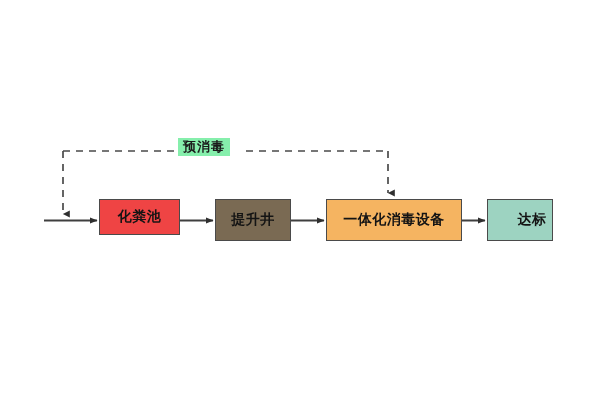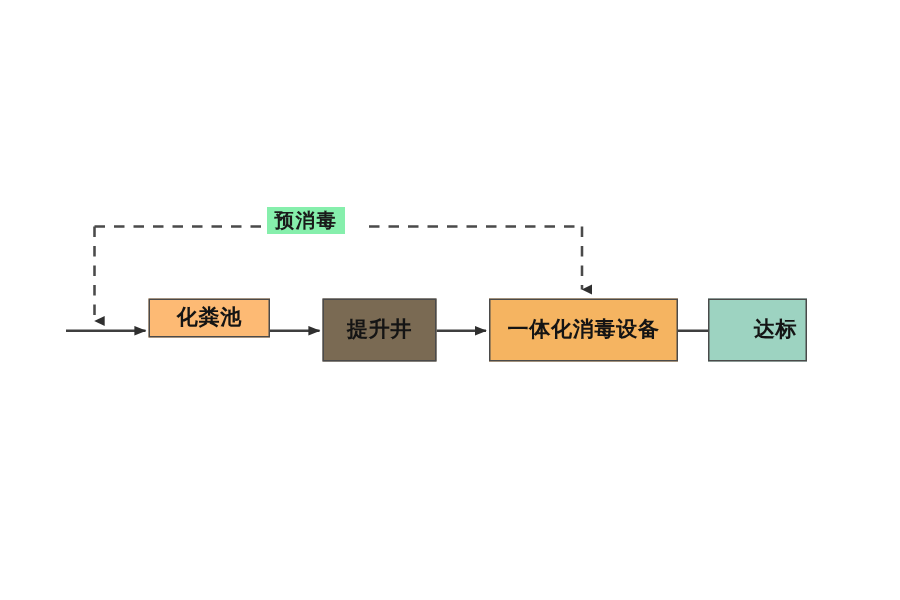--- a/index.html
+++ b/index.html
@@ -34,37 +34,37 @@
     border: 1.5px solid #4a4a4a;
     display: flex;
     align-items: center;
     justify-content: center;
     font-weight: bold;
     color: #141414;
     letter-spacing: 0.5px;
     white-space: nowrap;
   }
   #node-septic {
-    left: 99px;  top: 199px;  width: 81px;  height: 26px;
-    background: #fdba74;
+    left: 99px;  top: 199px;  width: 81px;  height: 36px;
+    background: #ef4444;
     font-size: 14px;
   }
   #node-lift {
     left: 215px; top: 199px;  width: 76px;  height: 42px;
     background: #7A6A53;
     font-size: 14px;
     justify-content: center;
   }
   #node-disinfect {
-    left: 326px; top: 199px;  width: 126px; height: 42px;
+    left: 326px; top: 199px;  width: 136px; height: 42px;
     background: #F5B461;
     font-size: 14px;
   }
   #node-standard {
-    left: 472px; top: 199px;  width: 66px;  height: 42px;
+    left: 487px; top: 199px;  width: 66px;  height: 42px;
     background: #9DD3C1;
     font-size: 14px;
     padding-left: 24px;
   }
   #loop-label {
     position: absolute;
     left: 178px;
     top: 138px;
     font-size: 13px;
     font-weight: bold;

